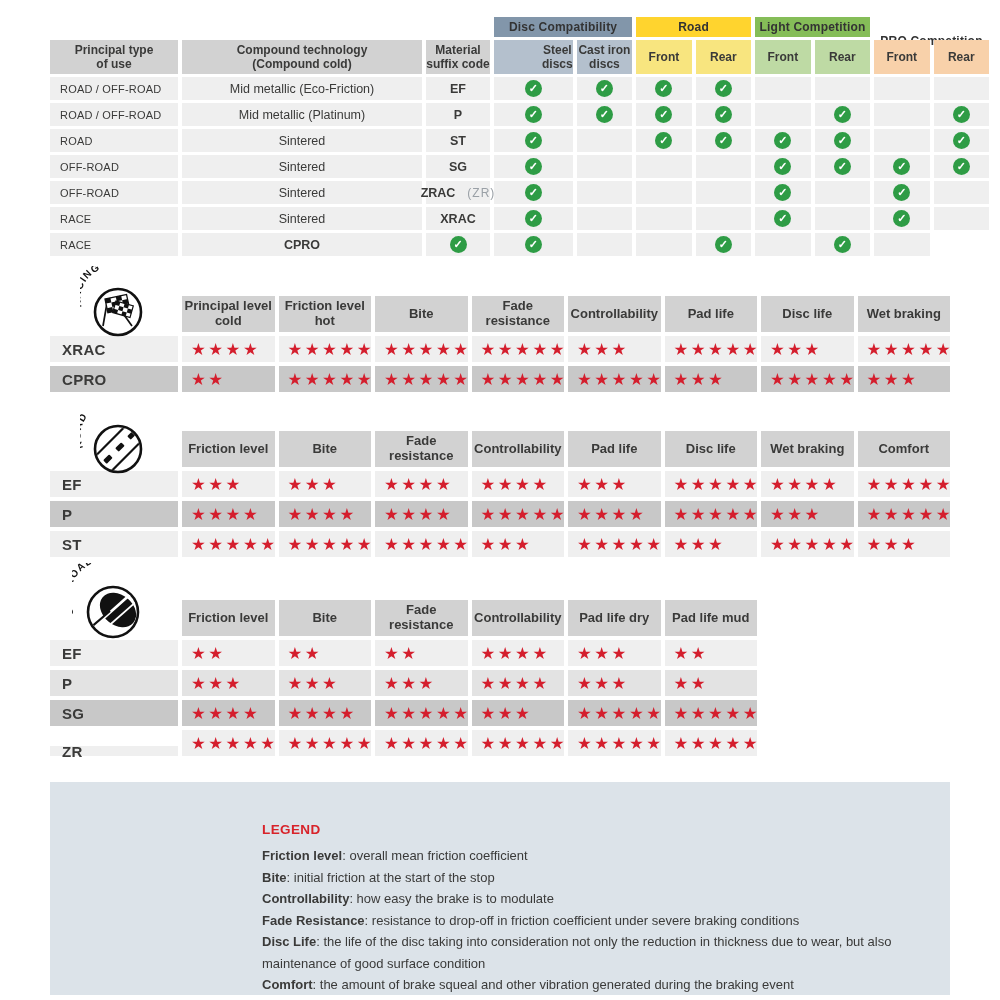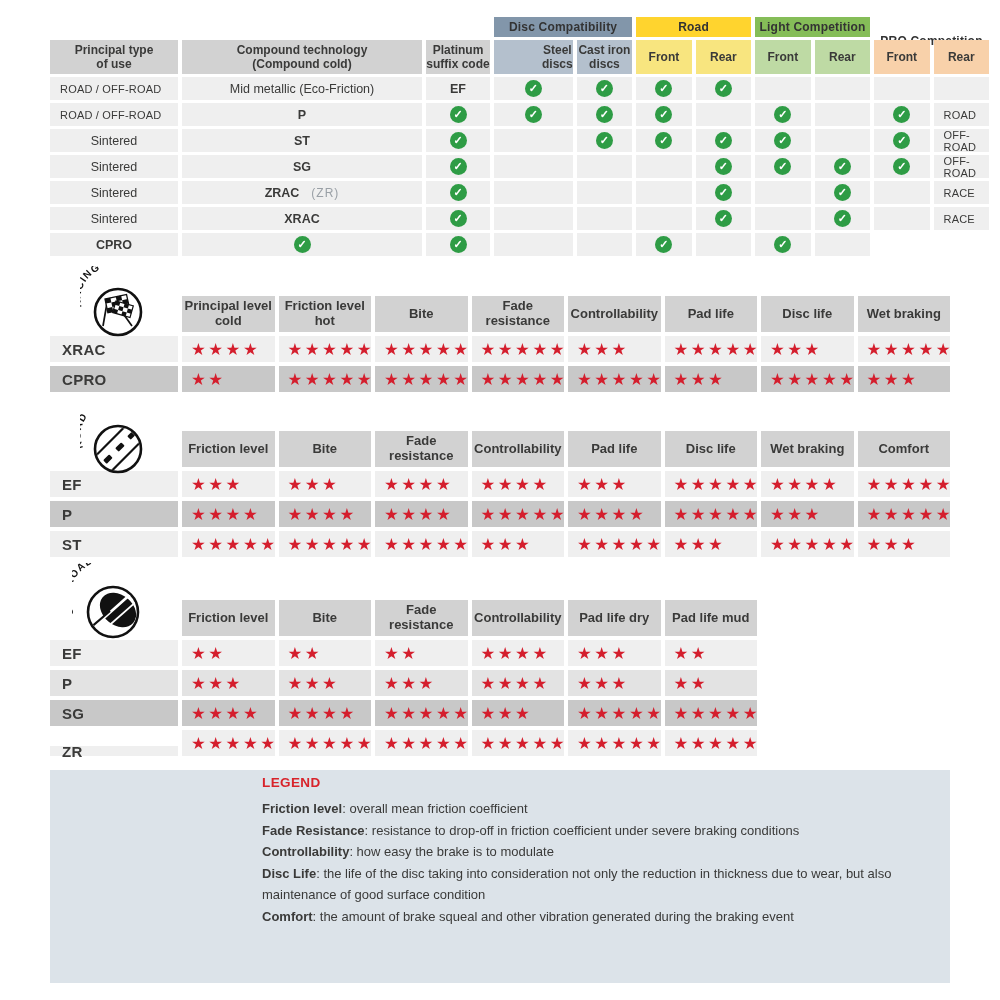--- a/index.html
+++ b/index.html
@@ -43,42 +43,42 @@
   .rlabel{display:flex;align-items:center;padding-left:12px;font-weight:bold;font-size:15px;letter-spacing:.3px}
   .stars{display:flex;align-items:center;padding-left:9px;color:var(--star);
     font-size:16.5px;letter-spacing:2.5px;white-space:nowrap;overflow:hidden}
   .icon{position:absolute;pointer-events:none}
   .icon-racing{left:30px;top:-30px}
   .icon-road{left:30px;top:-28px}
   .icon-offroad{left:22px;top:-37px}
   .arc-label{font-size:10px;font-weight:bold;fill:#111;letter-spacing:1.2px;font-family:"Liberation Sans",sans-serif}
 
   
-  .legend{margin-top:14px;width:900px;height:213px;background:var(--legendbg);
-    padding:5px 36px 0 212px}
+  .legend{margin-top:26px;width:900px;height:213px;background:var(--legendbg);
+    padding:40px 36px 0 212px}
   .legend-title{color:#d8232a;font-weight:bold;font-size:13.5px;letter-spacing:.4px;margin-bottom:8px}
   .legend-item{font-size:13px;line-height:21.5px;color:#3a3a39}
   .legend-item .term{font-weight:bold}
 </style>
 </head>
 <body>
 
 <div class="page">
 
   <div class="compat">
       <div class="blank" style="grid-column: span 3;"></div>
       <div class="group" style="background: rgb(130, 150, 170); grid-column: span 2;">Disc Compatibility</div>
       <div class="group" style="background: rgb(255, 212, 46); grid-column: span 2;">Road</div>
       <div class="group" style="background: rgb(133, 189, 88); grid-column: span 2;">Light Competition</div>
       <div class="group" style="background: rgb(240, 162, 92); grid-column: span 2; margin-top: 24px;">PRO Competition</div>
       <div class="hdr">Principal type
 of use</div>
       <div class="hdr">Compound technology
 (Compound cold)</div>
-      <div class="hdr">Platinum
+      <div class="hdr">Material
 suffix code</div>
       <div class="subhdr" style="background: rgb(180, 192, 205); padding-left: 48px;">Steel
 discs</div>
       <div class="subhdr" style="background: rgb(180, 192, 205);">Cast iron
 discs</div>
       <div class="subhdr" style="background: rgb(248, 229, 127);">Front</div>
       <div class="subhdr" style="background: rgb(248, 229, 127);">Rear</div>
       <div class="subhdr" style="background: rgb(190, 218, 164);">Front</div>
       <div class="subhdr" style="background: rgb(190, 218, 164);">Rear</div>
       <div class="subhdr" style="background: rgb(248, 209, 170);">Front</div>
@@ -96,20 +96,21 @@
         <span class="check">✓</span>
       </div>
       <div class="cell checkcell">
         <span class="check">✓</span>
       </div>
       <div class="cell checkcell"></div>
       <div class="cell checkcell"></div>
       <div class="cell checkcell"></div>
       <div class="cell checkcell"></div>
       <div class="cell use">ROAD / OFF-ROAD</div>
+      <div class="cell tech">Mid metallic (Platinum)</div>
       <div class="cell code">P</div>
       <div class="cell checkcell">
         <span class="check">✓</span>
       </div>
       <div class="cell checkcell">
         <span class="check">✓</span>
       </div>
       <div class="cell checkcell">
         <span class="check">✓</span>
       </div>
@@ -400,20 +401,21 @@
         <div class="stars" aria-label="5 of 5" style="background: var(--light);">★★★★★</div>
         <div class="stars" aria-label="5 of 5" style="background: var(--light);">★★★★★</div>
         <div class="stars" aria-label="5 of 5" style="background: var(--light);">★★★★★</div>
       </div>
   </div>
 
   <div class="legend">
     <div class="legend-title">LEGEND</div>
     <div id="legend-items">
         <div class="legend-item"><span class="term">Friction level</span><span>: overall mean friction coefficient</span></div>
+        <div class="legend-item"><span class="term">Bite</span><span>: initial friction at the start of the stop</span></div>
+        <div class="legend-item"><span class="term">Controllability</span><span>: how easy the brake is to modulate</span></div>
         <div class="legend-item"><span class="term">Fade Resistance</span><span>: resistance to drop-off in friction coefficient under severe braking conditions</span></div>
-        <div class="legend-item"><span class="term">Controllability</span><span>: how easy the brake is to modulate</span></div>
         <div class="legend-item"><span class="term">Disc Life</span><span>: the life of the disc taking into consideration not only the reduction in thickness due to wear, but also maintenance of good surface condition</span></div>
         <div class="legend-item"><span class="term">Comfort</span><span>: the amount of brake squeal and other vibration generated during the braking event</span></div>
       </div>
   </div>
 
 </div>
 
 </body></html>

